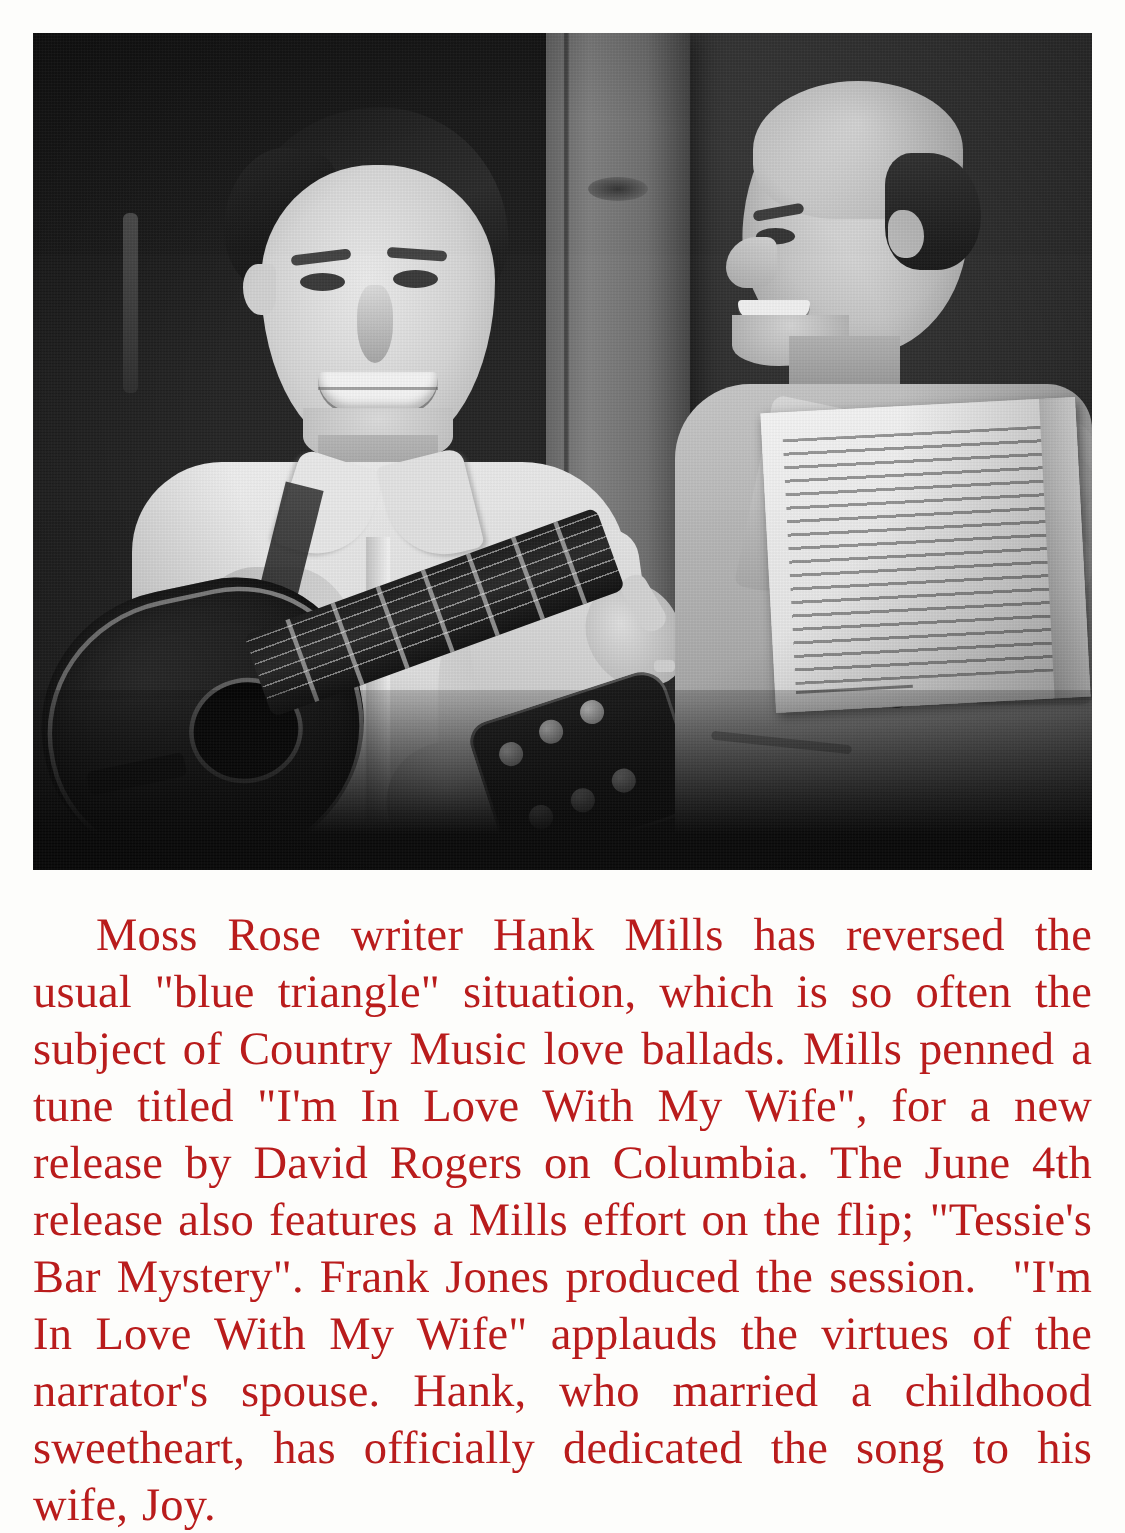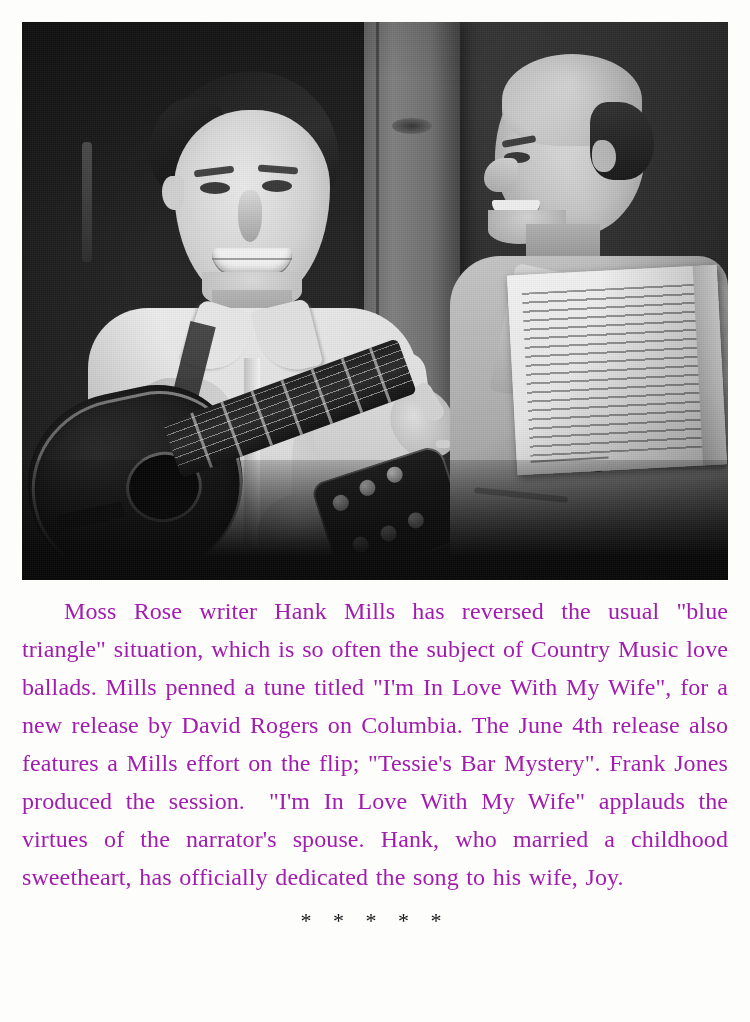--- a/index.html
+++ b/index.html
@@ -352,25 +352,25 @@
     position: absolute; inset: 0;
     background-image:
       repeating-linear-gradient(0deg, rgba(255,255,255,0.025) 0 1px, rgba(0,0,0,0.025) 1px 2px),
       repeating-linear-gradient(90deg, rgba(255,255,255,0.02) 0 1px, rgba(0,0,0,0.02) 1px 2px);
     pointer-events: none;
   }
 
   
   .caption {
     width: 706px;
-    margin-top: 12px;
+    margin-top: 24px;
     font-family: "Liberation Serif", serif;
-    font-size: 24px;
+    font-size: 31px;
     line-height: 38px;
-    color: #a21caf;
+    color: #b91c1c;
     text-align: justify;
     text-align-last: left;
     letter-spacing: 0.1px;
     word-spacing: 1.5px;
   }
   .caption .first-indent { display: inline-block; width: 42px; }
   .caption .gap { display: inline-block; width: 24px; }
 
   .stars {
     width: 706px;

